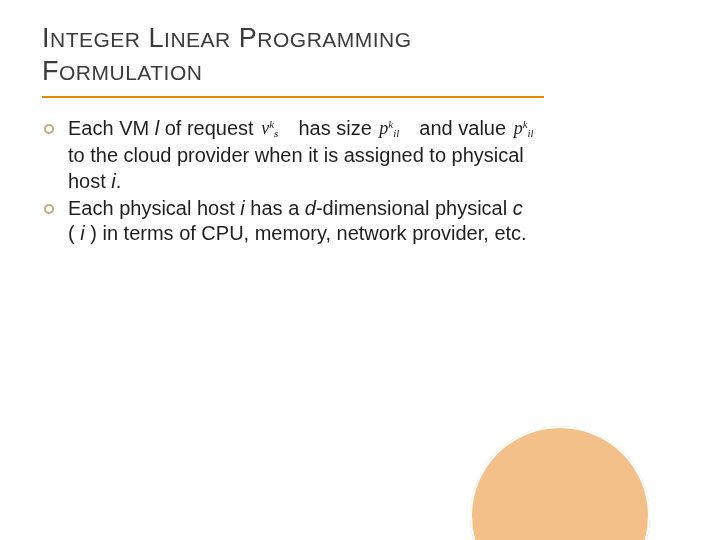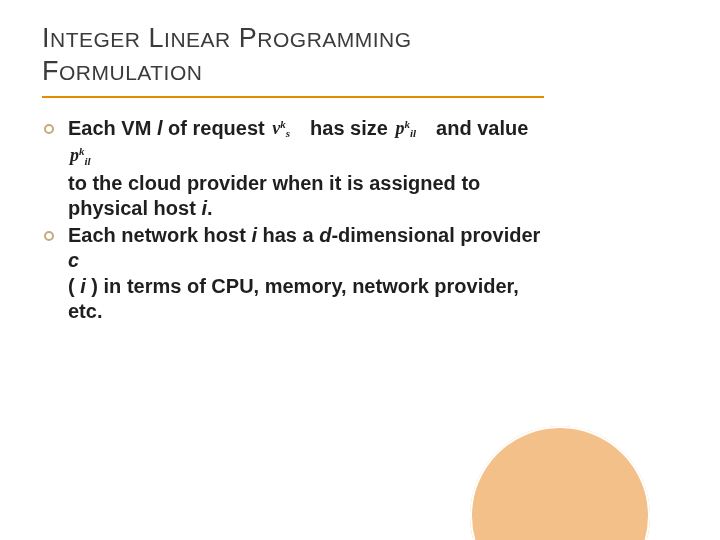--- a/index.html
+++ b/index.html
@@ -51,21 +51,20 @@
     height: 10px;
     border: 2px solid #c7a97e;
     border-radius: 50%;
     flex-shrink: 0;
     margin-top: 8px;
     margin-right: 14px;
     margin-left: 2px;
   }
   .bullet-text {
     flex: 1;
-    font-weight: bold;
   }
   .bullet-text i { font-style: italic; }
   .math {
     font-family: "Cambria Math", "Times New Roman", serif;
     font-style: italic;
     font-size: 18px;
     padding: 0 2px;
     position: relative;
     top: -1px;
   }
@@ -110,20 +109,20 @@
     <div class="bullet-row">
       <span class="bullet-marker"></span>
       <div class="bullet-text">
         <span>Each VM </span><i>l</i><span> of request </span><span class="math"><span>v</span><span class="sup">k</span><span class="sub">s</span></span><span class="gap"></span><span>has size </span><span class="math"><span>p</span><span class="sup">k</span><span class="sub">il</span></span><span class="gap"></span><span>and value </span><span class="math"><span>p</span><span class="sup">k</span><span class="sub">il</span></span><br><span>to the cloud provider when it is assigned to physical host </span><i>i</i><span>.</span>
       </div>
     </div>
 
     <div class="bullet-row">
       <span class="bullet-marker"></span>
       <div class="bullet-text">
-        <span>Each network host </span><i>i</i><span> has a </span><i>d</i><span>-dimensional provider </span><i>c</i><br><span> ( </span><i>i</i><span> ) in terms of CPU, memory, network  provider, etc.</span>
+        <span>Each physical host </span><i>i</i><span> has a </span><i>d</i><span>-dimensional physical </span><i>c</i><br><span> ( </span><i>i</i><span> ) in terms of CPU, memory, network  provider, etc.</span>
       </div>
     </div>
 
   </div>
 
   <div class="deco-circle"></div>
 </div>
 
 </body></html>

